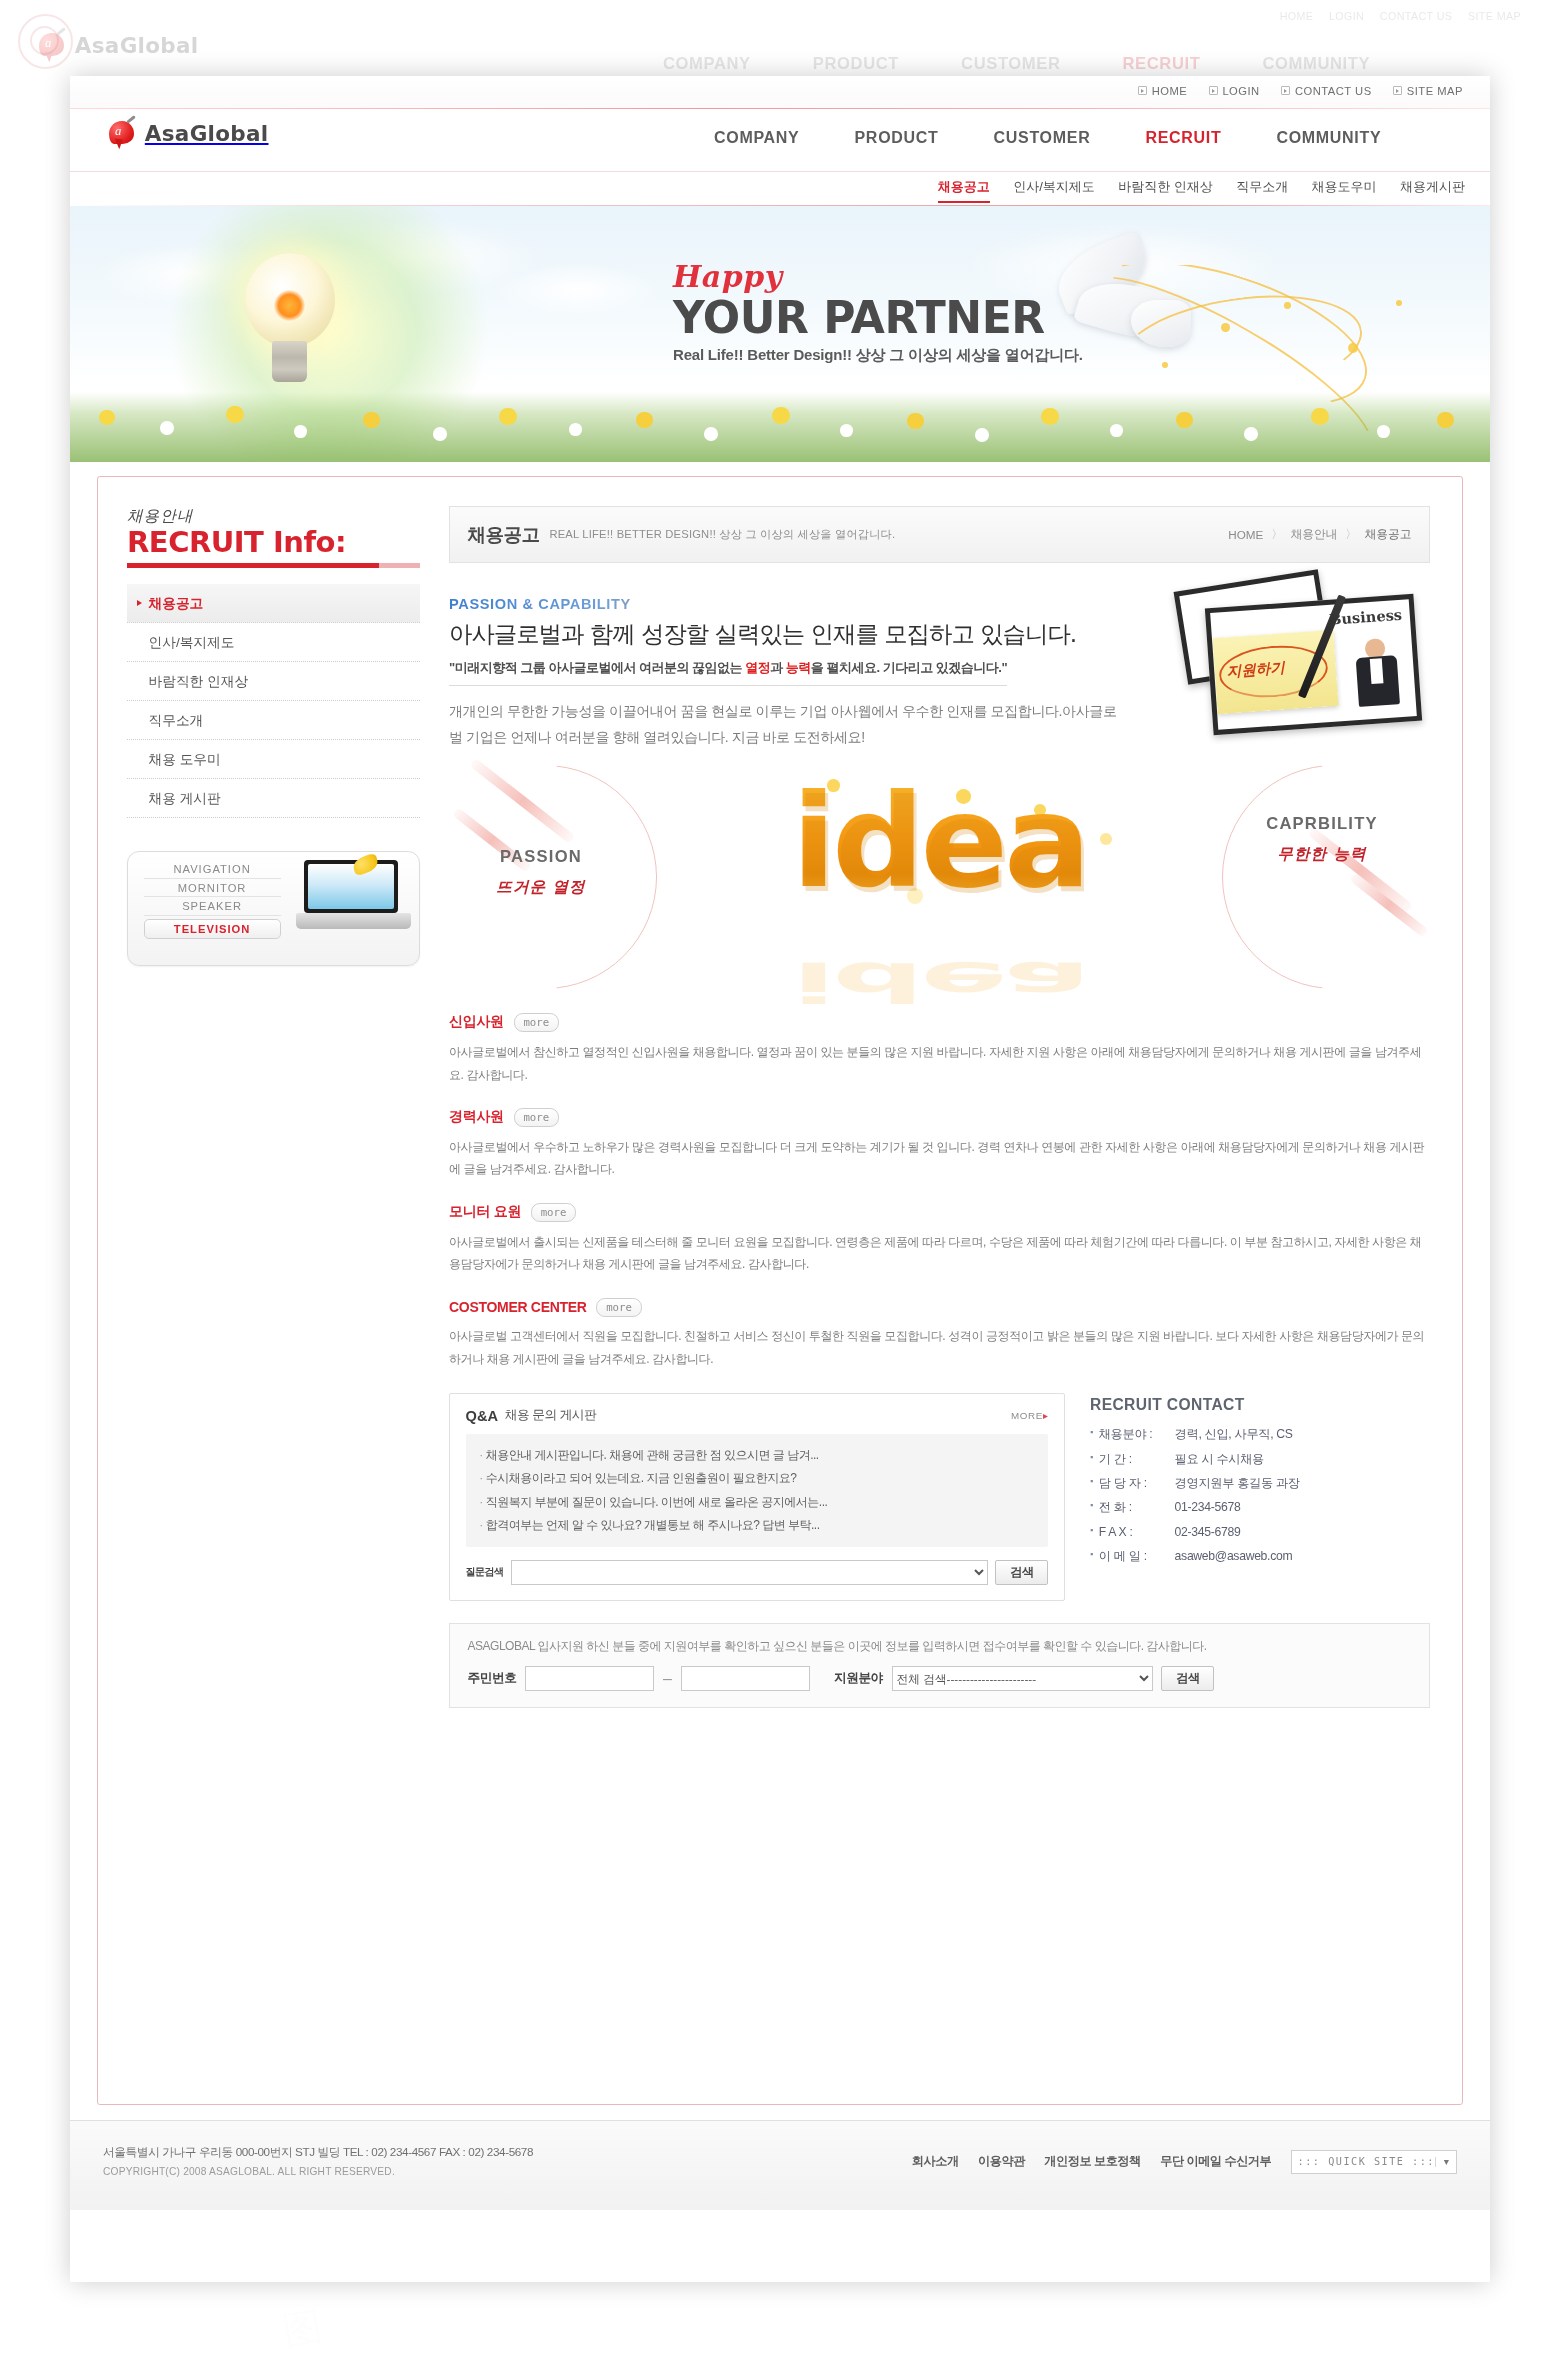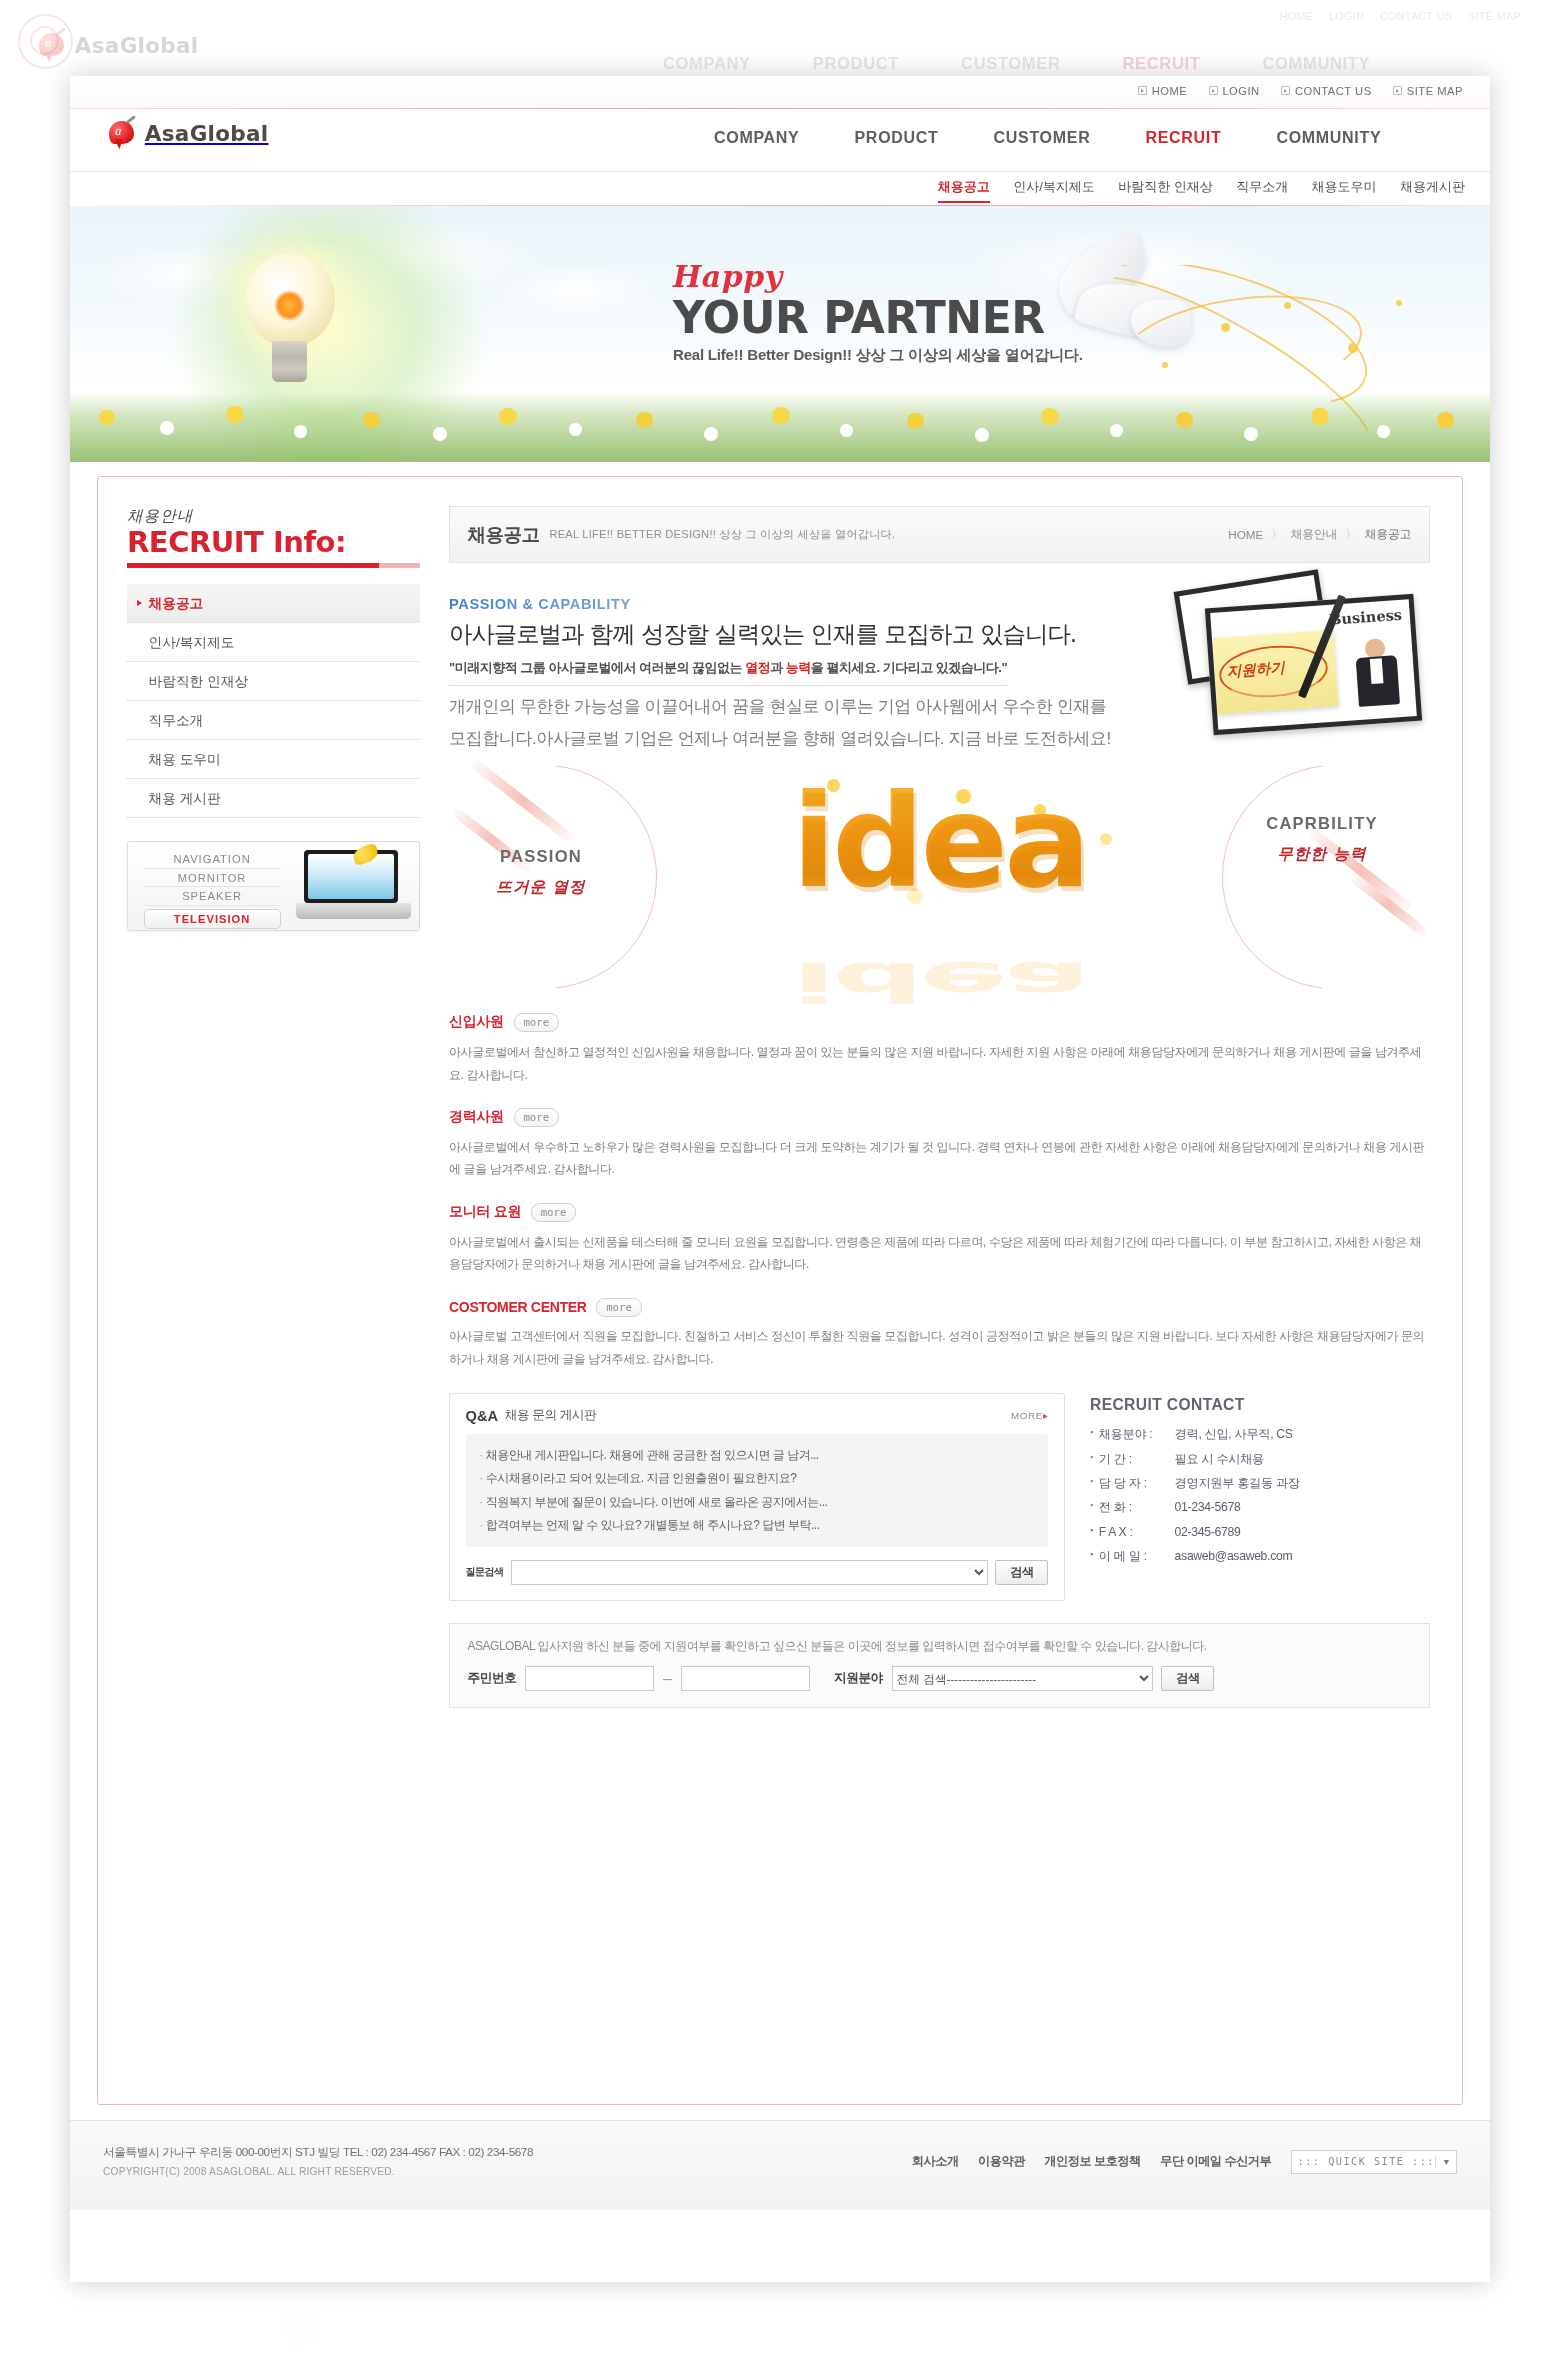--- a/index.html
+++ b/index.html
@@ -241,22 +241,22 @@
   .lnb .li.active {
     background: linear-gradient(#f6f6f6,#ececec);
     color:#d8232e; font-weight:bold; border-bottom:1px dotted #cfcfcf;
   }
   .lnb .li.active::before {
     content:""; position:absolute; left:9.8px; top:15.6px;
     border-left:5.9px solid #d8232e; border-top:3.9px solid transparent; border-bottom:3.9px solid transparent;
   }
 
   .widget {
-    margin-top:23px; position:relative;
-    height:90px; border:1px solid #dcdcdc; border-radius:3px;
+    margin-top:33px; position:relative;
+    height:115px; border:1px solid #dcdcdc; border-radius:12px;
     background: linear-gradient(#ffffff,#f3f3f3);
     box-shadow: 0 1px 2px rgba(0,0,0,.06);
     overflow:hidden;
   }
   .widget .list { position:absolute; left:15.6px; top:7.8px; width:137px; text-align:center; }
   .widget .list .row {
     font-size:11.2px; color:#8a8a8a; letter-spacing:1px; padding:2.9px 0;
     border-bottom:1px solid #e3e3e3;
   }
   .widget .list .row:last-child { border-bottom:none; }
@@ -309,21 +309,21 @@
   .intro h2 {
     margin-top:6.8px; font-size:23.4px; font-weight:normal; color:#2f2f2f;
     letter-spacing:-1px; font-family:"DejaVu Sans", sans-serif;
   }
   .intro .quote {
     margin-top:8.8px; font-size:13px; font-weight:bold; color:#4e4e4e; letter-spacing:-0.5px;
     border-bottom:1px solid #dcdcdc; padding-bottom:7.8px; display:inline-block;
   }
   .intro .quote em { color:#e02020; font-style:normal; }
   .intro p.desc {
-    margin-top:5px; font-size:17px; color:#7d7d7d; line-height:1.85; letter-spacing:-0.4px;
+    margin-top:13px; font-size:14px; color:#7d7d7d; line-height:1.85; letter-spacing:-0.4px;
     max-width: 673px;
   }
   .intro .card {
     position:absolute; right:0; top:-21.5px; width:256px; height:180px;
   }
   .card .frame {
     position:absolute; background:#fff; border:5.9px solid #2b2b2b; box-shadow:0 2.9px 7.8px rgba(0,0,0,.25);
   }
   .card .frame.back { left:5.9px; top:5.9px; width:146px; height:94px; transform:rotate(-9deg); }
   .card .frame.front { left:35px; top:27px; width:209px; height:127px; transform:rotate(-4deg); }

